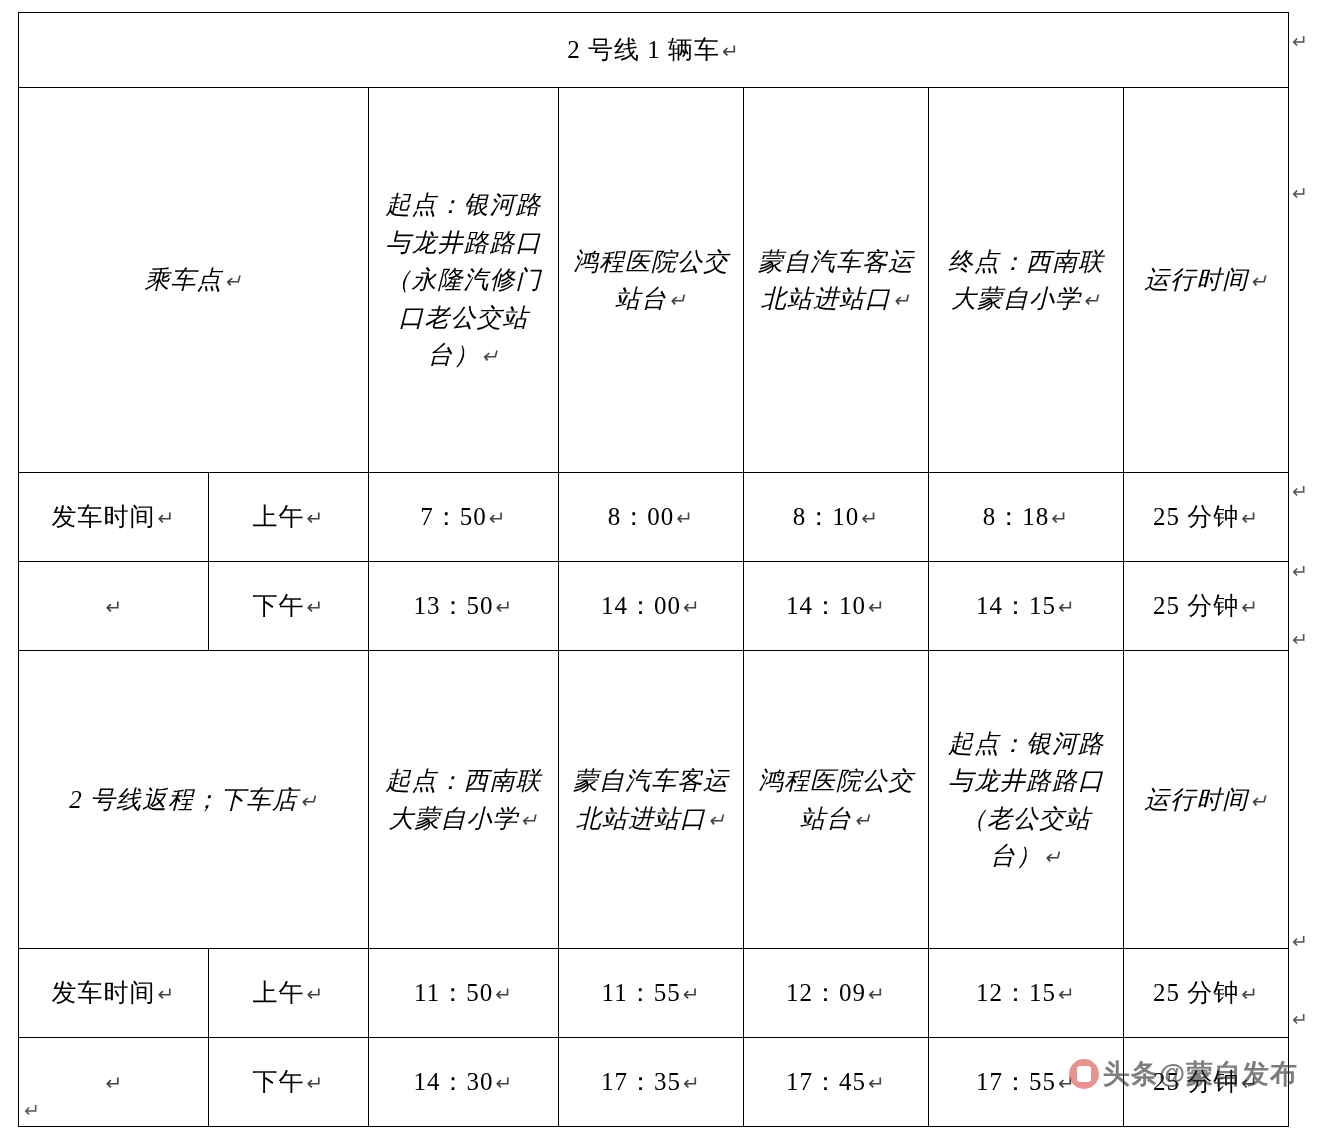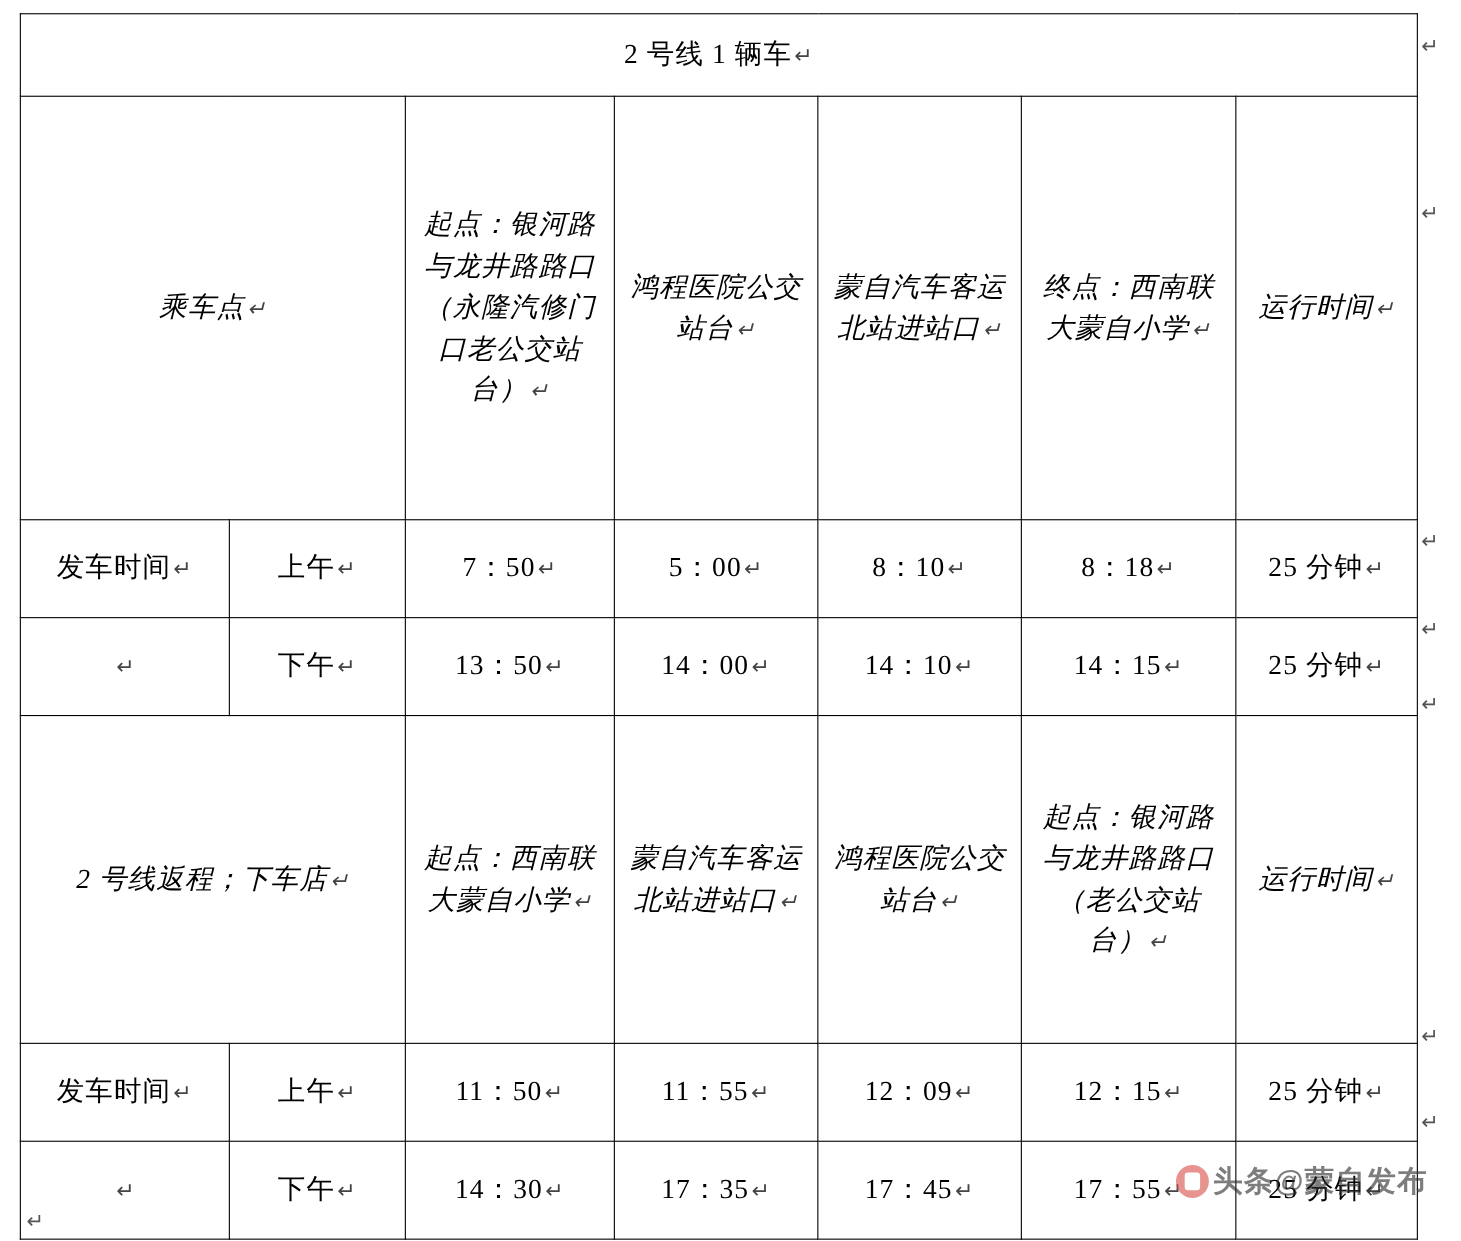--- a/index.html
+++ b/index.html
@@ -157,21 +157,21 @@
         <td class="header-cell"><span class="cell-inner">鸿程医院公交站台</span><span class="pilcrow">↵</span></td>
         <td class="header-cell"><span class="cell-inner">蒙自汽车客运北站进站口</span><span class="pilcrow">↵</span></td>
         <td class="header-cell"><span class="cell-inner">终点：西南联大蒙自小学</span><span class="pilcrow">↵</span></td>
         <td class="header-cell"><span class="cell-inner">运行时间</span><span class="pilcrow">↵</span></td>
       </tr>
 
       <tr class="time-row">
         <td><span class="cell-inner">发车时间</span><span class="pilcrow">↵</span></td>
         <td><span class="cell-inner">上午</span><span class="pilcrow">↵</span></td>
         <td><span class="cell-inner">7：50</span><span class="pilcrow">↵</span></td>
-        <td><span class="cell-inner">5：00</span><span class="pilcrow">↵</span></td>
+        <td><span class="cell-inner">8：00</span><span class="pilcrow">↵</span></td>
         <td><span class="cell-inner">8：10</span><span class="pilcrow">↵</span></td>
         <td><span class="cell-inner">8：18</span><span class="pilcrow">↵</span></td>
         <td><span class="cell-inner">25 分钟</span><span class="pilcrow">↵</span></td>
       </tr>
 
       <tr class="time-row">
         <td><span class="cell-inner"></span><span class="pilcrow">↵</span></td>
         <td><span class="cell-inner">下午</span><span class="pilcrow">↵</span></td>
         <td><span class="cell-inner">13：50</span><span class="pilcrow">↵</span></td>
         <td><span class="cell-inner">14：00</span><span class="pilcrow">↵</span></td>

